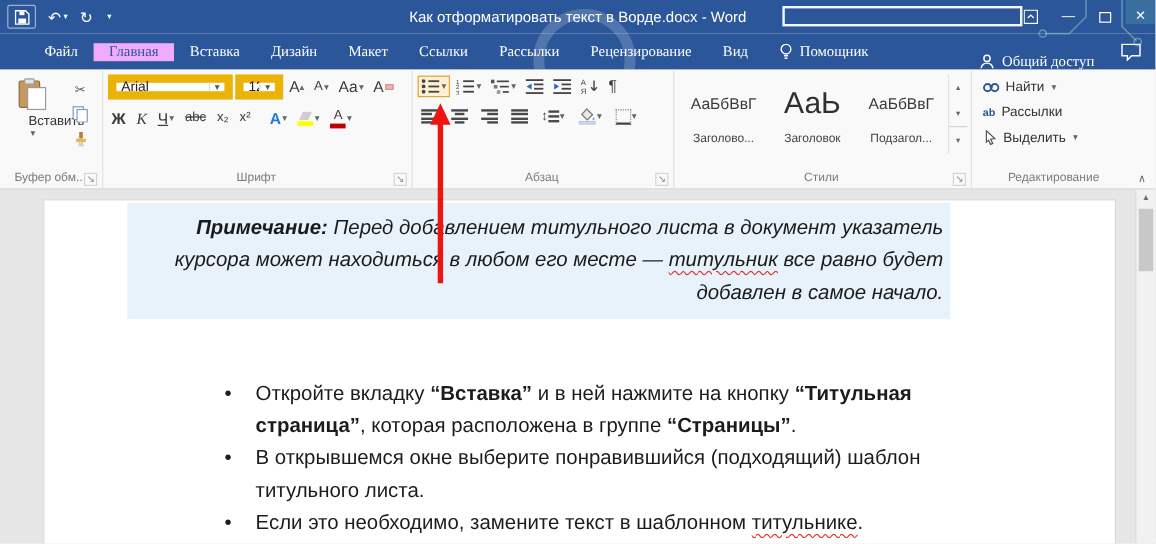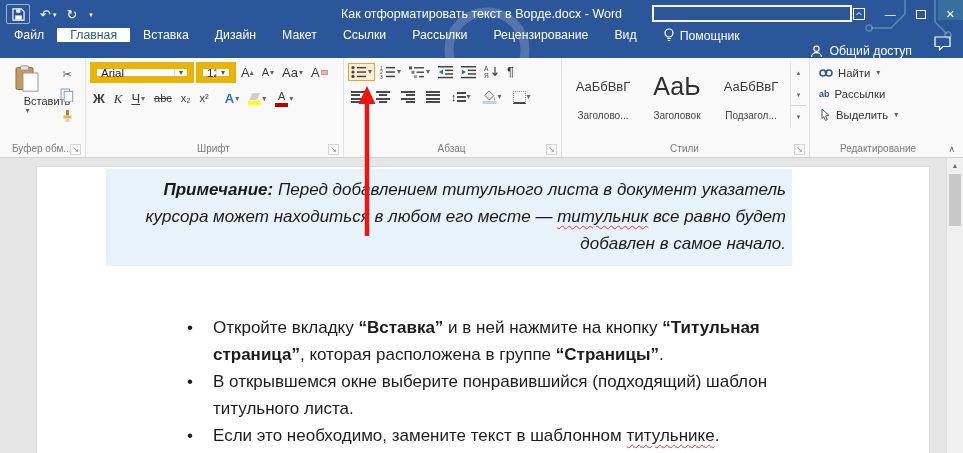--- a/index.html
+++ b/index.html
@@ -33,25 +33,25 @@
   .win-controls { position: absolute; right: 8px; top: 0; height: 28px; display: flex; align-items: center; gap: 20px; z-index: 2; }
   .win-btn { color: #fff; font-size: 11px; line-height: 1; display: flex; align-items: center; }
   .restore-box { width: 10px; height: 9px; border: 1px solid #fff; position: relative; }
 
   
   .decor { position: absolute; top: 0; left: 0; width: 963px; height: 58px; pointer-events: none; z-index: 1; }
 
   
   .tabrow {
     position: absolute; top: 28px; left: 0; right: 0; height: 30px;
-    background: #2b579a; display: flex; align-items: flex-start;
-    color: #fff; font-size: 12.3px; padding-left: 1px;
+    background: #2b579a; display: flex; align-items: center;
+    color: #fff; font-size: 12.3px; padding-left: 24px; font-family: Liberation Serif, serif;
   }
   .tab { display: flex; align-items: center; padding: 0 13px; cursor: default; white-space: nowrap; }
-  .tab.active { background: #ffffff; color: #2b579a; }
+  .tab.active { background: #f0abfc; color: #2b579a; }
   .tab .bulb { margin-right: 5px; display: flex; }
   .tabrow-right { position: absolute; right: 0; top: 0; height: 30px; display: flex; align-items: center; gap: 22px; padding-right: 12px; }
   .share { display: flex; align-items: center; gap: 6px; font-size: 12.3px; margin-top: 16px; }
 
   
   .ribbon {
     position: absolute; top: 58px; left: 0; right: 0; height: 100px;
     background: #f9f9f9; border-bottom: 1px solid #d0d0d0;
     display: flex;
   }

